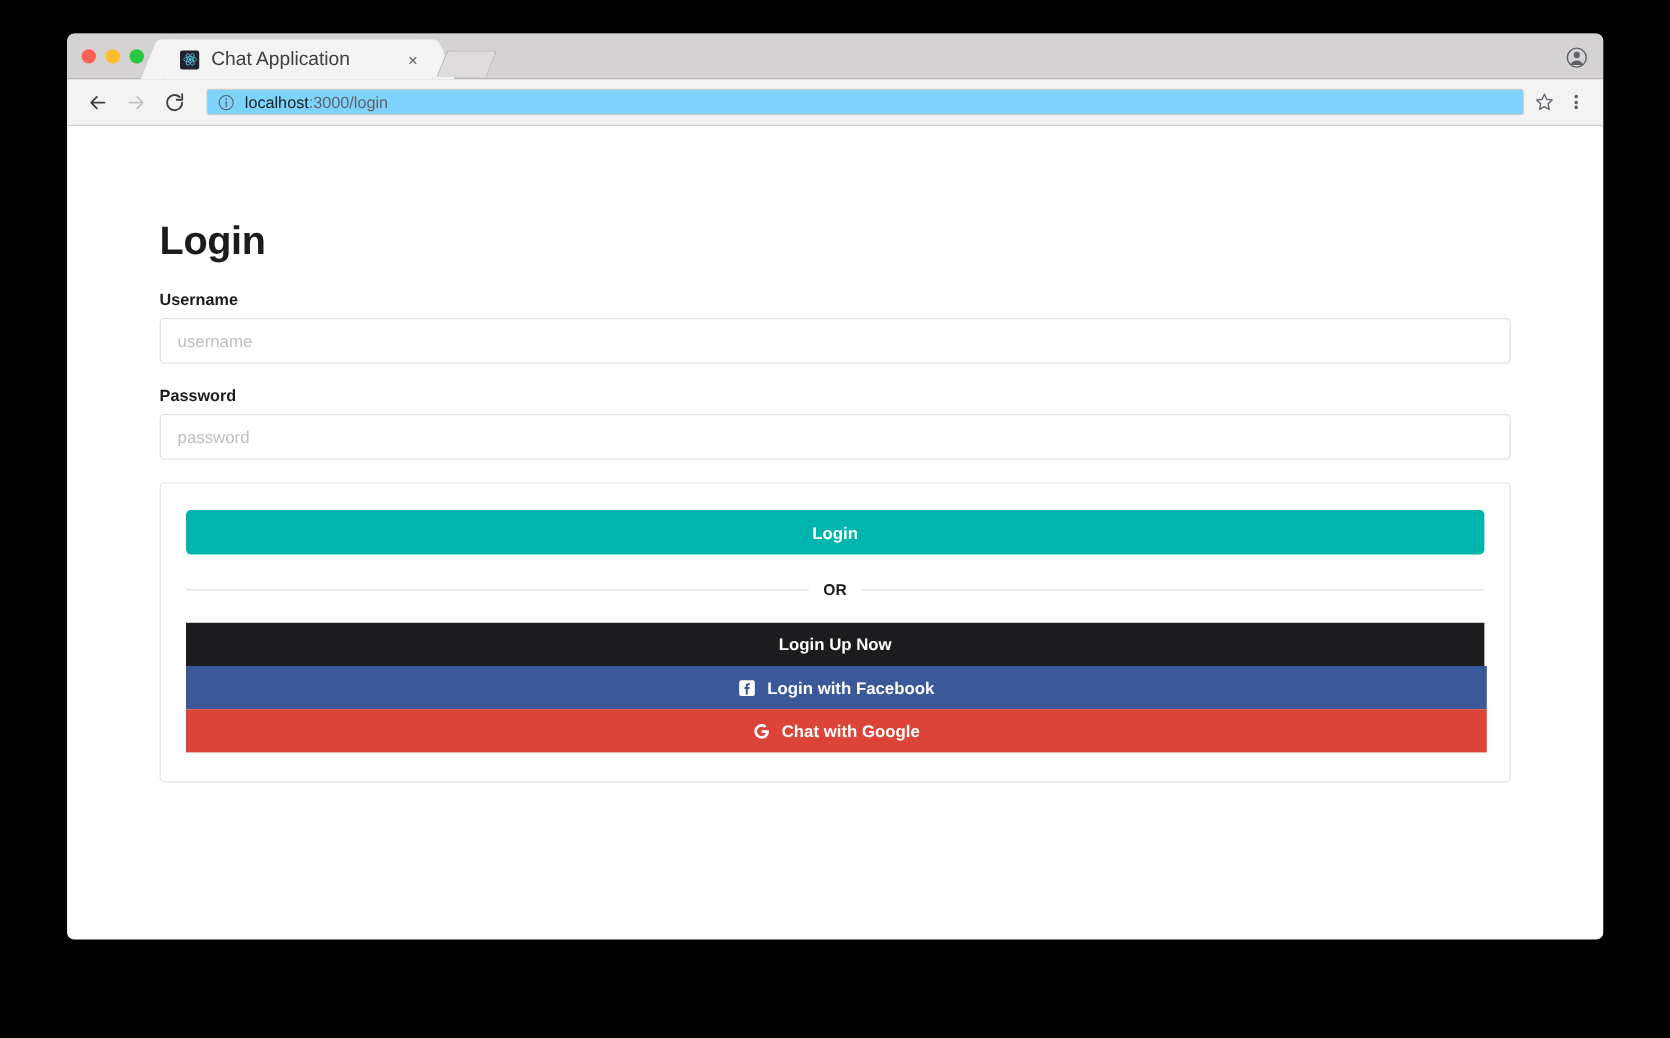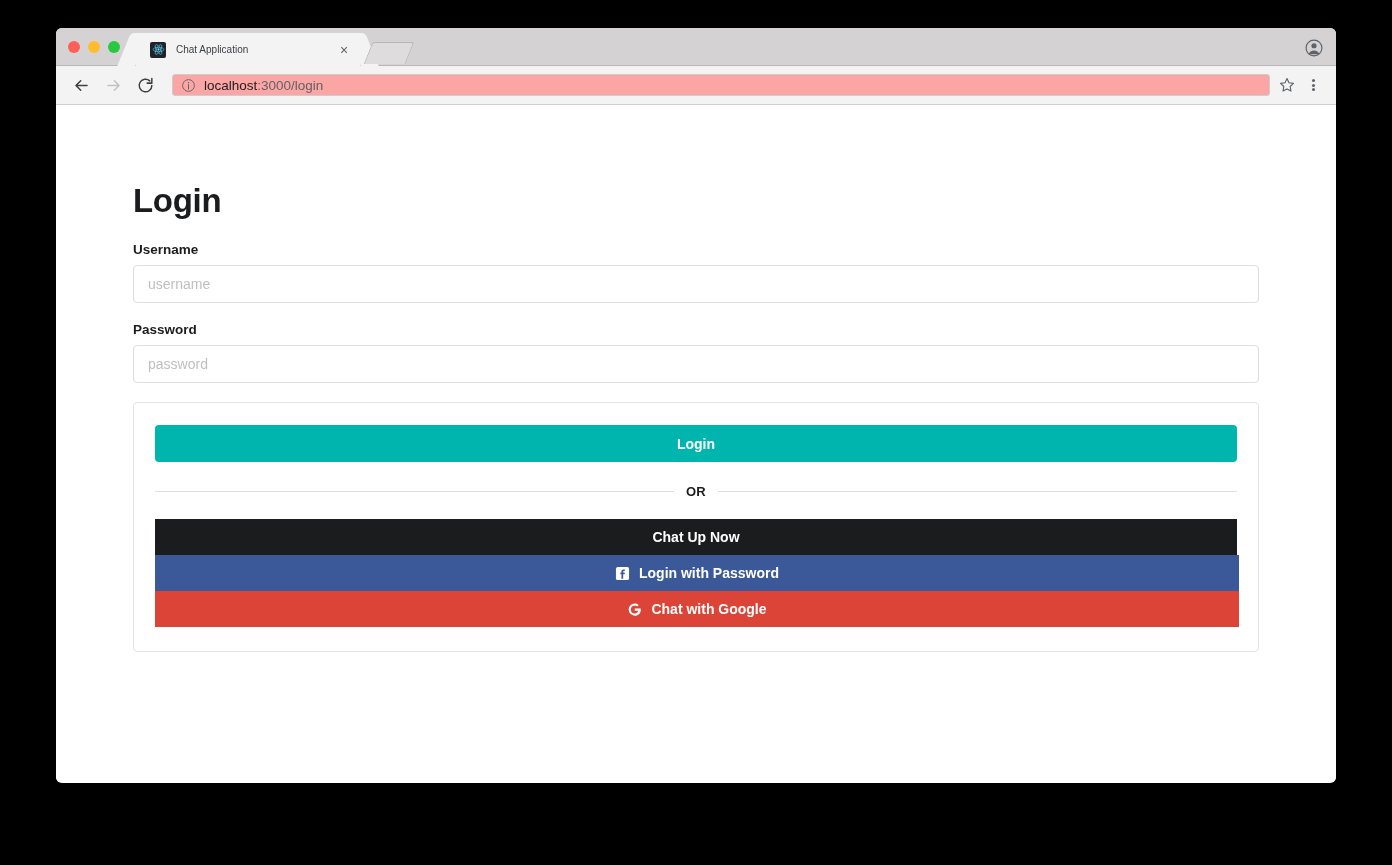--- a/index.html
+++ b/index.html
@@ -73,21 +73,21 @@
     background: #20232a;
     border-radius: 2px;
     position: relative;
     flex: 0 0 auto;
     display: flex;
     align-items: center;
     justify-content: center;
   }
   .tab-title {
     margin-left: 10px;
-    font-size: 10px;
+    font-size: 16px;
     color: #3c4043;
     white-space: nowrap;
     overflow: hidden;
     flex: 1 1 auto;
   }
   .tab-close {
     width: 16px; height: 16px;
     position: relative;
     flex: 0 0 auto;
     color: #5f6368;
@@ -132,21 +132,21 @@
   }
   .nav-btn {
     width: 26px; height: 26px;
     display: flex; align-items: center; justify-content: center;
     margin-right: 6px;
     flex: 0 0 auto;
   }
   .omnibox {
     flex: 1 1 auto;
     height: 22px;
-    background: #fca5a5;
+    background: #7dd3fc;
     border: 1px solid #cdcdcd;
     border-radius: 3px;
     display: flex;
     align-items: center;
     padding: 0 8px;
     margin: 0 4px 0 8px;
   }
   .info-icon { width: 15px; height: 15px; flex: 0 0 auto; margin-right: 8px; }
   .url-text {
     font-size: 13.5px;
@@ -380,30 +380,30 @@
       <input class="text-input" type="text" placeholder="password" style="">
 
       <div class="card">
 
         <button class="btn btn-login">Login</button>
 
         <div class="or-divider">
           <span class="or-text">OR</span>
         </div>
 
-        <button class="btn btn-signup">Chat Up Now</button>
+        <button class="btn btn-signup">Login Up Now</button>
 
         <button class="btn btn-social btn-facebook">
           <span class="social-icon">
             <svg width="15" height="15" viewBox="0 0 24 24" aria-hidden="true">
               <rect x="1.5" y="1.5" width="21" height="21" rx="3" fill="#ffffff"></rect>
               <path d="M15.7 8.1h-1.9c-.4 0-.7.3-.7.8v1.6h2.6l-.3 2.7h-2.3v7.3h-2.8v-7.3H8.6v-2.7h1.7V8.5c0-1.9 1.2-3.1 3-3.1h2.4z" fill="#3b5998"></path>
             </svg>
           </span>
-          <span class="social-label">Login with Password</span>
+          <span class="social-label">Login with Facebook</span>
         </button>
 
         <button class="btn btn-social btn-google">
           <span class="social-icon">
             <svg width="15" height="15" viewBox="0 0 24 24" aria-hidden="true">
               <path d="M22 12.2c0 5.6-3.8 9.6-9.6 9.6A9.8 9.8 0 0 1 2.6 12 9.8 9.8 0 0 1 12.4 2.2c2.6 0 4.8 1 6.5 2.5l-2.6 2.6a5.6 5.6 0 0 0-3.9-1.5 6.2 6.2 0 0 0 0 12.4c3.5 0 5.2-2.2 5.6-4.2h-5.6V10.4H21.8c.1.6.2 1.1.2 1.8z" fill="#ffffff"></path>
             </svg>
           </span>
           <span class="social-label">Chat with Google</span>
         </button>

